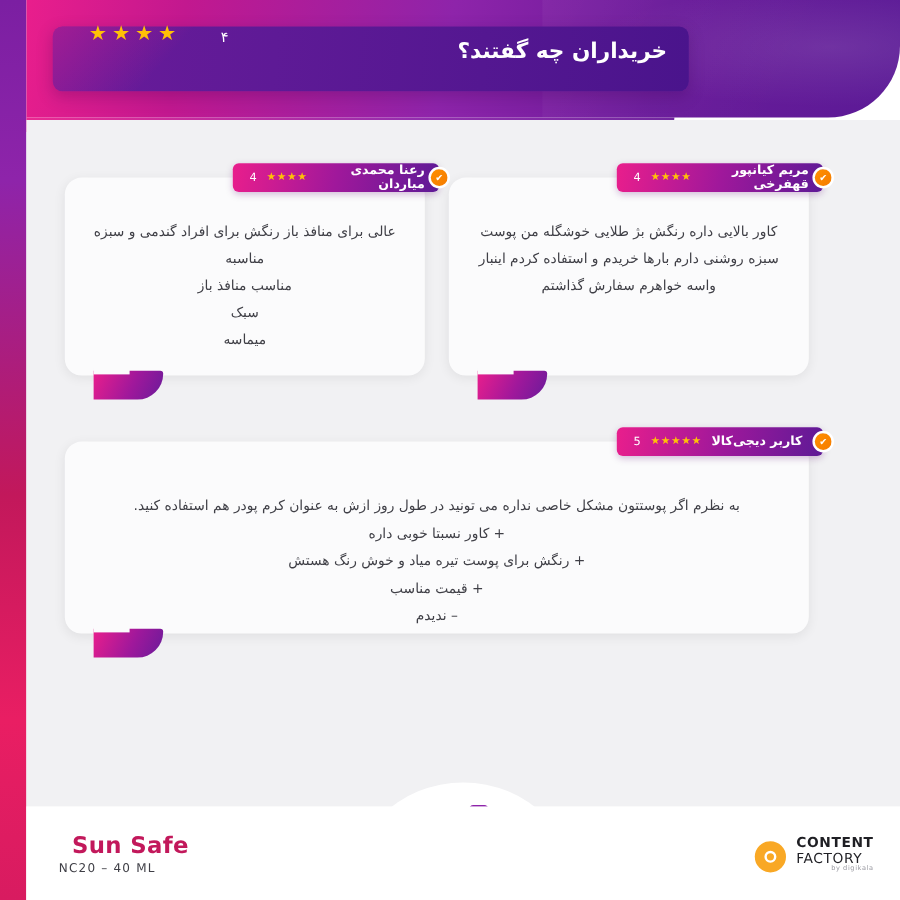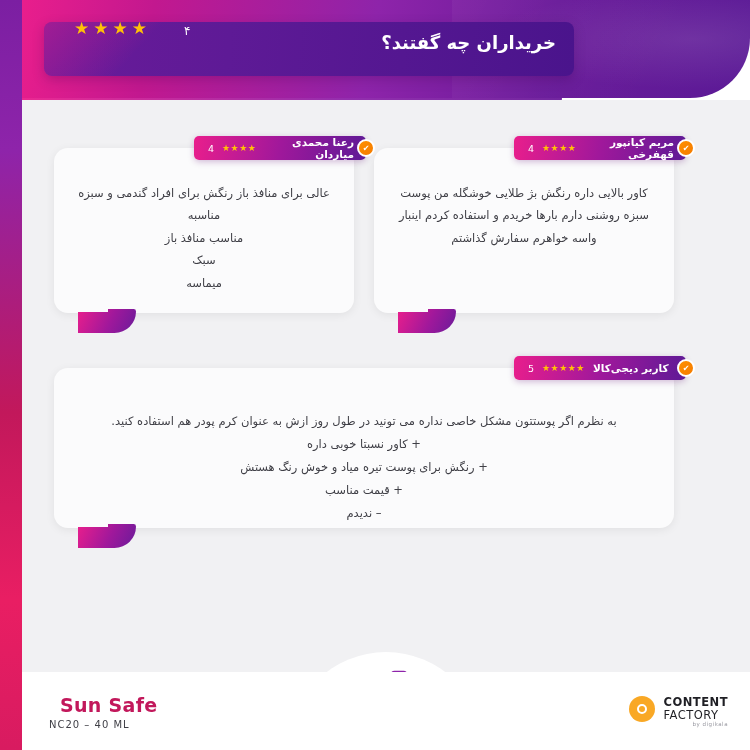--- a/index.html
+++ b/index.html
@@ -245,21 +245,21 @@
     position: absolute;
     left: 27px; top: 47px;
     color: #3f3f46;
     font-size: 10px;
     letter-spacing: 1px;
   }
   .cf-logo {
     position: absolute;
     right: 22px; top: 24px;
     display: flex;
-    align-items: flex-start;
+    align-items: flex-end;
     gap: 8px;
   }
   .cf-mark {
     width: 26px; height: 26px;
     border-radius: 50%;
     background: #f9a825;
     display: flex; align-items: center; justify-content: center;
   }
   .cf-mark-inner {
     width: 10px; height: 10px;

